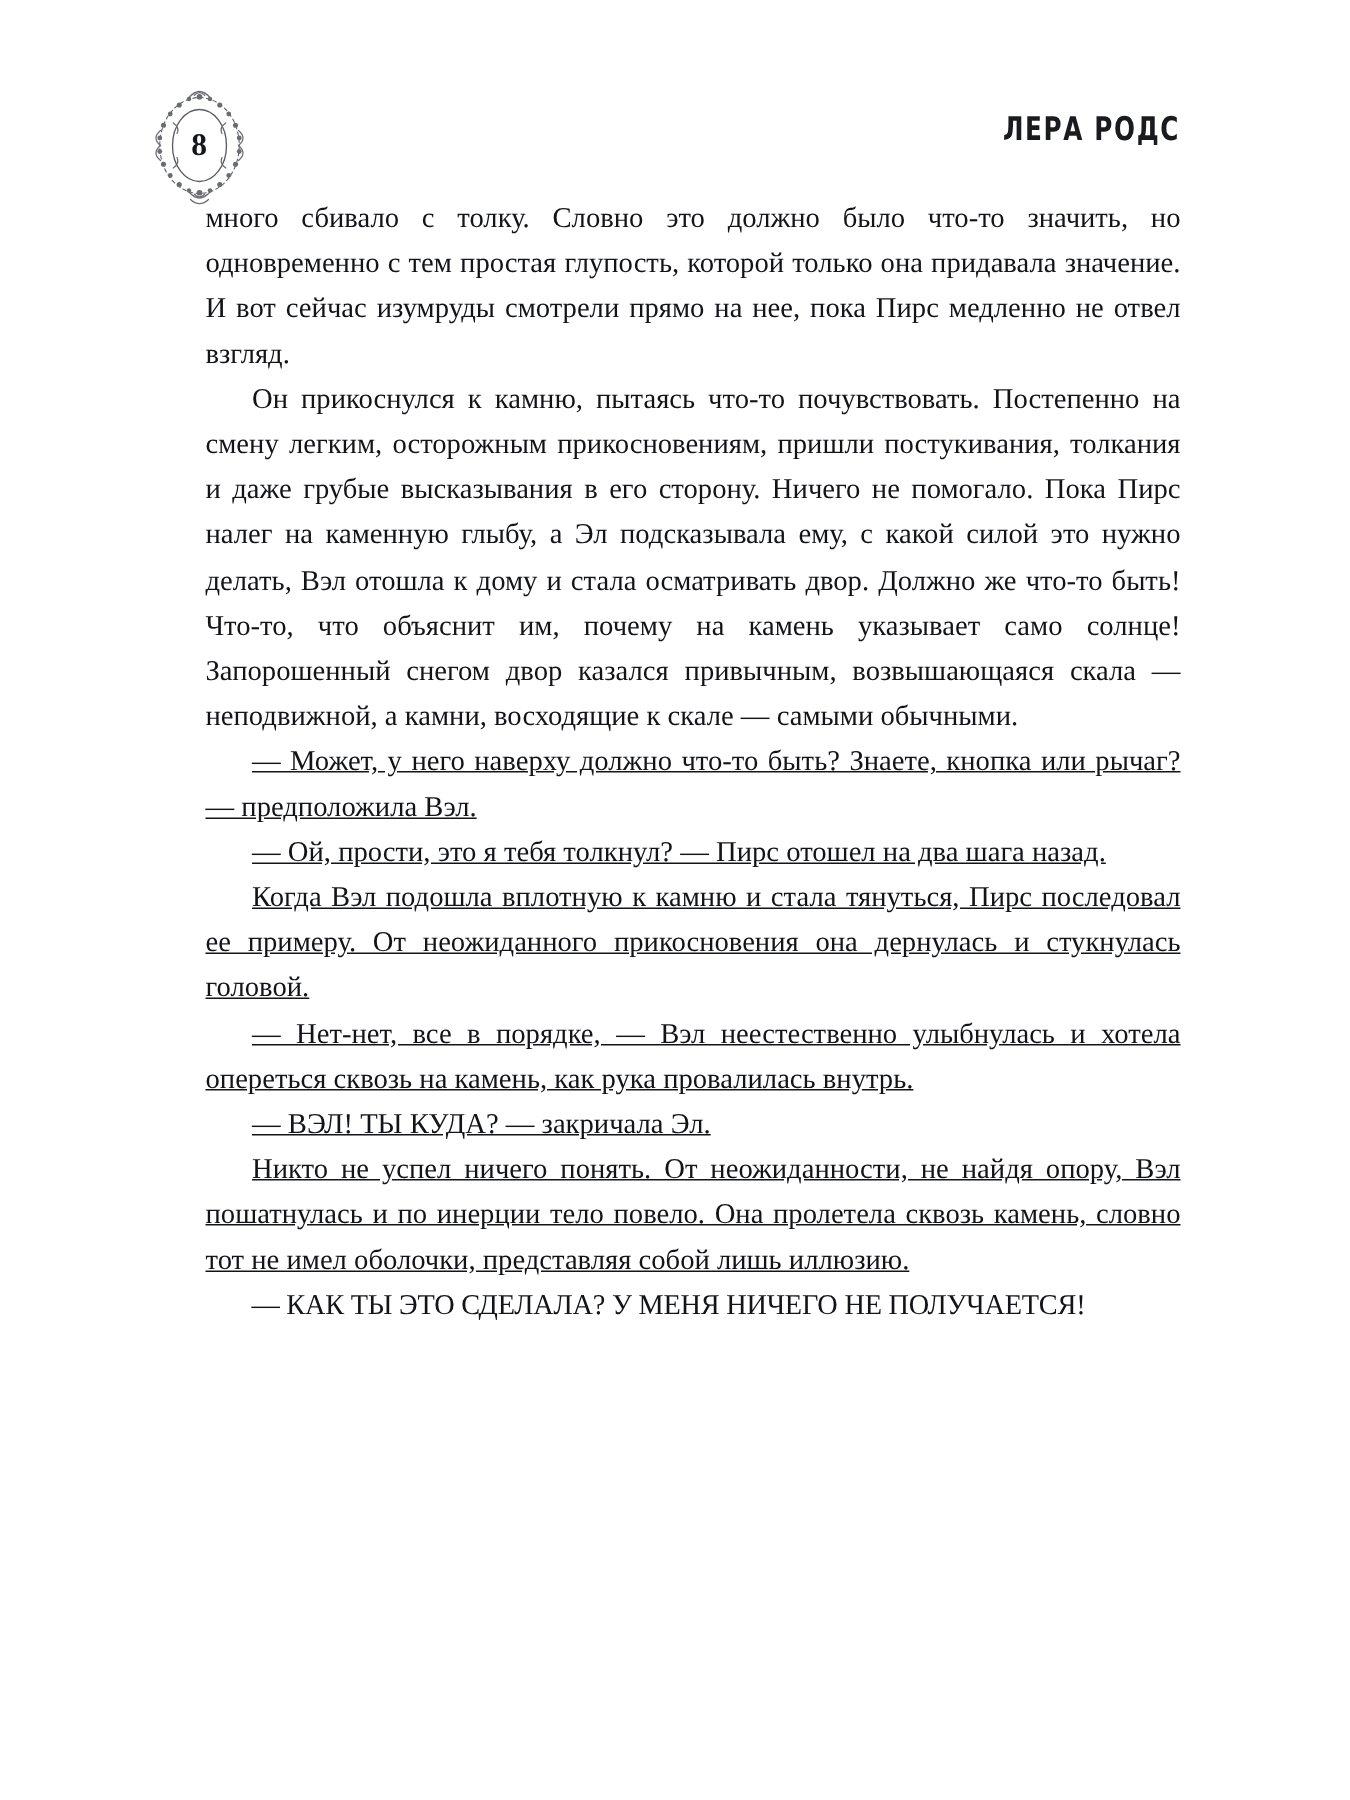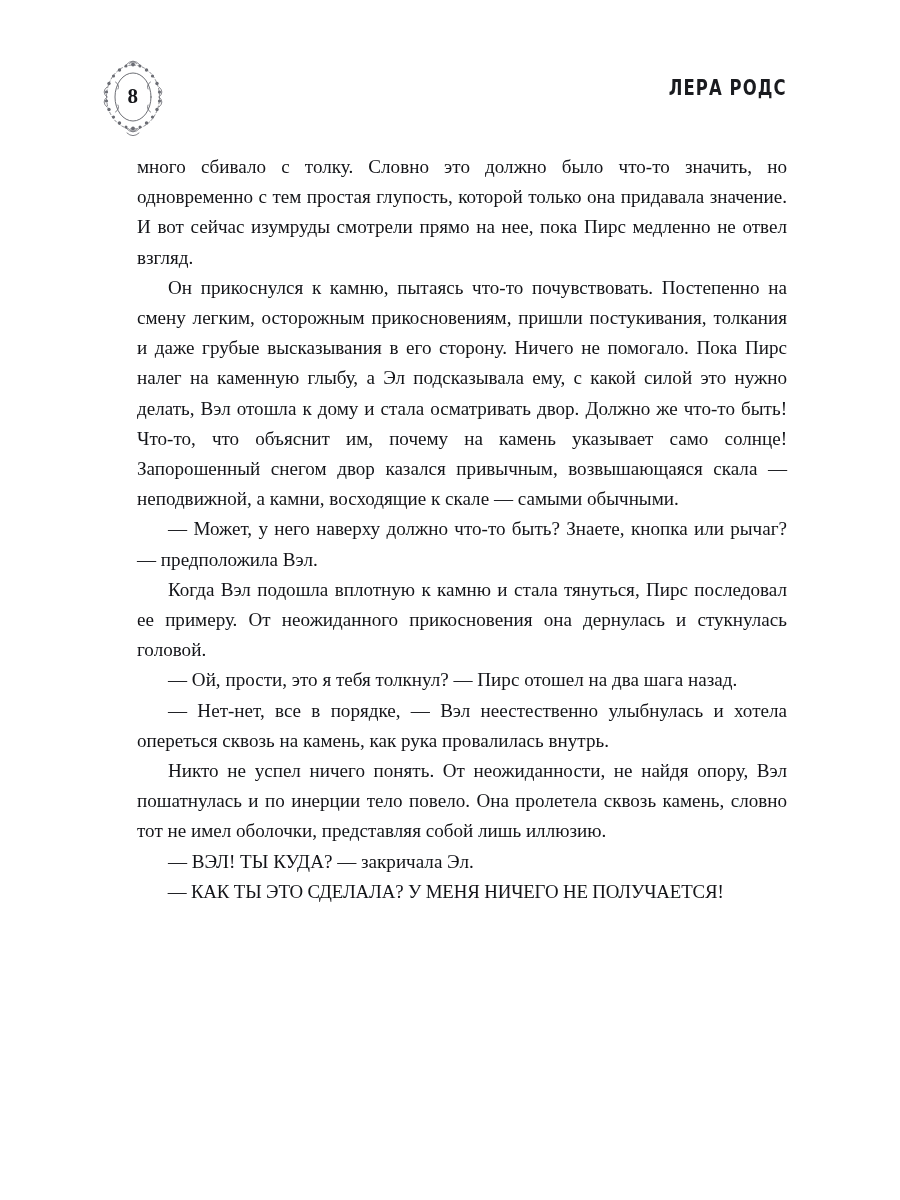--- a/index.html
+++ b/index.html
@@ -72,38 +72,38 @@
     transform-origin: right bottom;
     white-space: nowrap;
   }
 
   
   .text-block {
     position: absolute;
     left: 137px;
     top: 131px;
     width: 650px;
-    margin-top: 21px;
   }
   .para {
     margin: 0;
     font-size: 19.1px;
     line-height: 30.2px;
     color: #131418;
     text-align: justify;
     text-justify: inter-word;
     text-indent: 31px;
     hyphens: manual;
     -webkit-hyphens: manual;
   }
   .para.no-indent {
     text-indent: 0;
   }
   .para.last-line-left {
     text-align-last: left;
+    text-decoration: underline;
   }
   
   .para.shout {
     text-align-last: left;
     letter-spacing: -0.15px;
     transform: scaleX(0.988);
     transform-origin: left center;
   }
 </style>
 </head>
@@ -169,21 +169,21 @@
       <div class="folio-number">8</div>
     </div>
 
     <div class="running-head">Лера Родс</div>
   </div>
 
   <div class="text-block">
     <p class="para no-indent">много сбивало с толку. Словно это должно было что-то значить, но одновременно с тем простая глупость, которой только она придавала значение. И вот сейчас изумруды смотрели прямо на нее, пока Пирс медленно не отвел взгляд.</p>
     <p class="para">Он прикоснулся к камню, пытаясь что-то почувствовать. Постепенно на смену легким, осторожным прикосновениям, пришли постукивания, толкания и даже грубые высказывания в его сторону. Ничего не помогало. Пока Пирс налег на каменную глыбу, а Эл подсказывала ему, с какой силой это нужно делать, Вэл отошла к дому и стала осматривать двор. Должно же что-то быть! Что-то, что объяснит им, почему на камень указывает само солнце! Запорошенный снегом двор казался привычным, возвышающаяся скала — неподвижной, а камни, восходящие к скале — самыми обычными.</p>
     <p class="para last-line-left">— Может, у него наверху должно что-то быть? Знаете, кнопка или рычаг? — предположила Вэл.</p>
+    <p class="para last-line-left">— Ой, прости, это я тебя толкнул? — Пирс отошел на два шага назад.</p>
     <p class="para last-line-left">Когда Вэл подошла вплотную к камню и стала тянуться, Пирс последовал ее примеру. От неожиданного прикосновения она дернулась и стукнулась головой.</p>
-    <p class="para last-line-left">— Ой, прости, это я тебя толкнул? — Пирс отошел на два шага назад.</p>
     <p class="para last-line-left">— Нет-нет, все в порядке, — Вэл неестественно улыбнулась и хотела опереться сквозь на камень, как рука провалилась внутрь.</p>
+    <p class="para last-line-left">— ВЭЛ! ТЫ КУДА? — закричала Эл.</p>
     <p class="para last-line-left">Никто не успел ничего понять. От неожиданности, не найдя опору, Вэл пошатнулась и по инерции тело повело. Она пролетела сквозь камень, словно тот не имел оболочки, представляя собой лишь иллюзию.</p>
-    <p class="para last-line-left">— ВЭЛ! ТЫ КУДА? — закричала Эл.</p>
     <p class="para shout">— КАК ТЫ ЭТО СДЕЛАЛА? У МЕНЯ НИЧЕГО НЕ ПОЛУЧАЕТСЯ!</p>
   </div>
 
 </div>
 
 </body></html>

